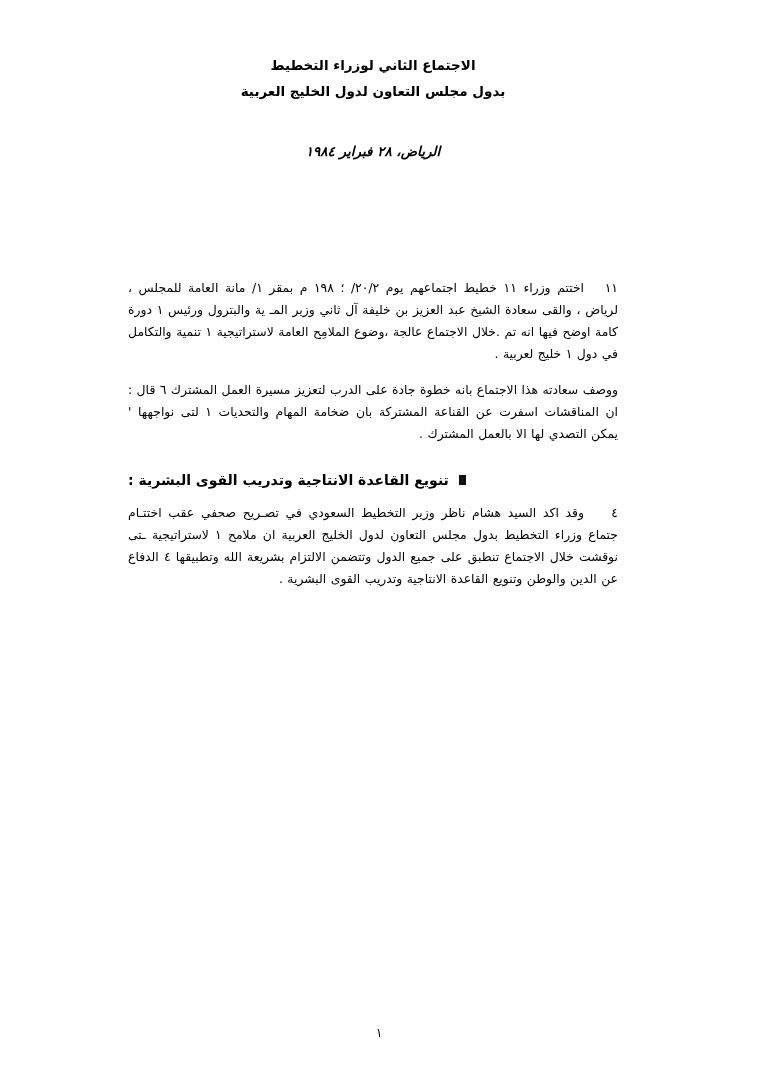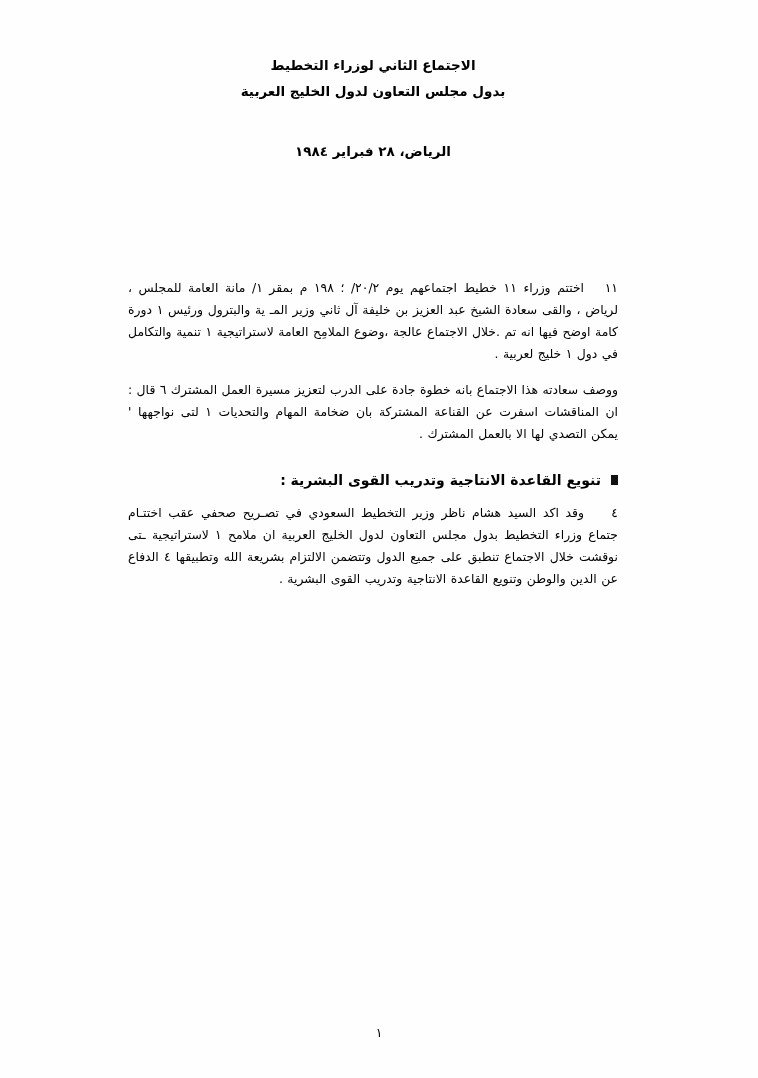--- a/index.html
+++ b/index.html
@@ -37,20 +37,21 @@
     font-size: 13.5px;
     line-height: 1.95;
     letter-spacing: 0px;
   }
 
   .doc-place-date {
     text-align: center;
     font-weight: bold;
     font-size: 13.5px;
     margin-top: 38px;
+    font-style: italic;
   }
 
   .body-block {
     margin-top: 0;
   }
 
   .para {
     font-size: 12.4px;
     line-height: 1.78;
     text-align: justify;
@@ -70,21 +71,21 @@
   }
 
   .spacer-top {
     height: 118px;
   }
 
   .section-heading {
     font-weight: bold;
     font-size: 14px;
     margin: 26px 0 14px 0;
-    text-align: right;
+    text-align: left;
     position: relative;
   }
   .section-heading .bullet-sq {
     display: inline-block;
     width: 7px;
     height: 10px;
     background: #111;
     vertical-align: middle;
     margin-left: 10px;
     margin-right: 0;

